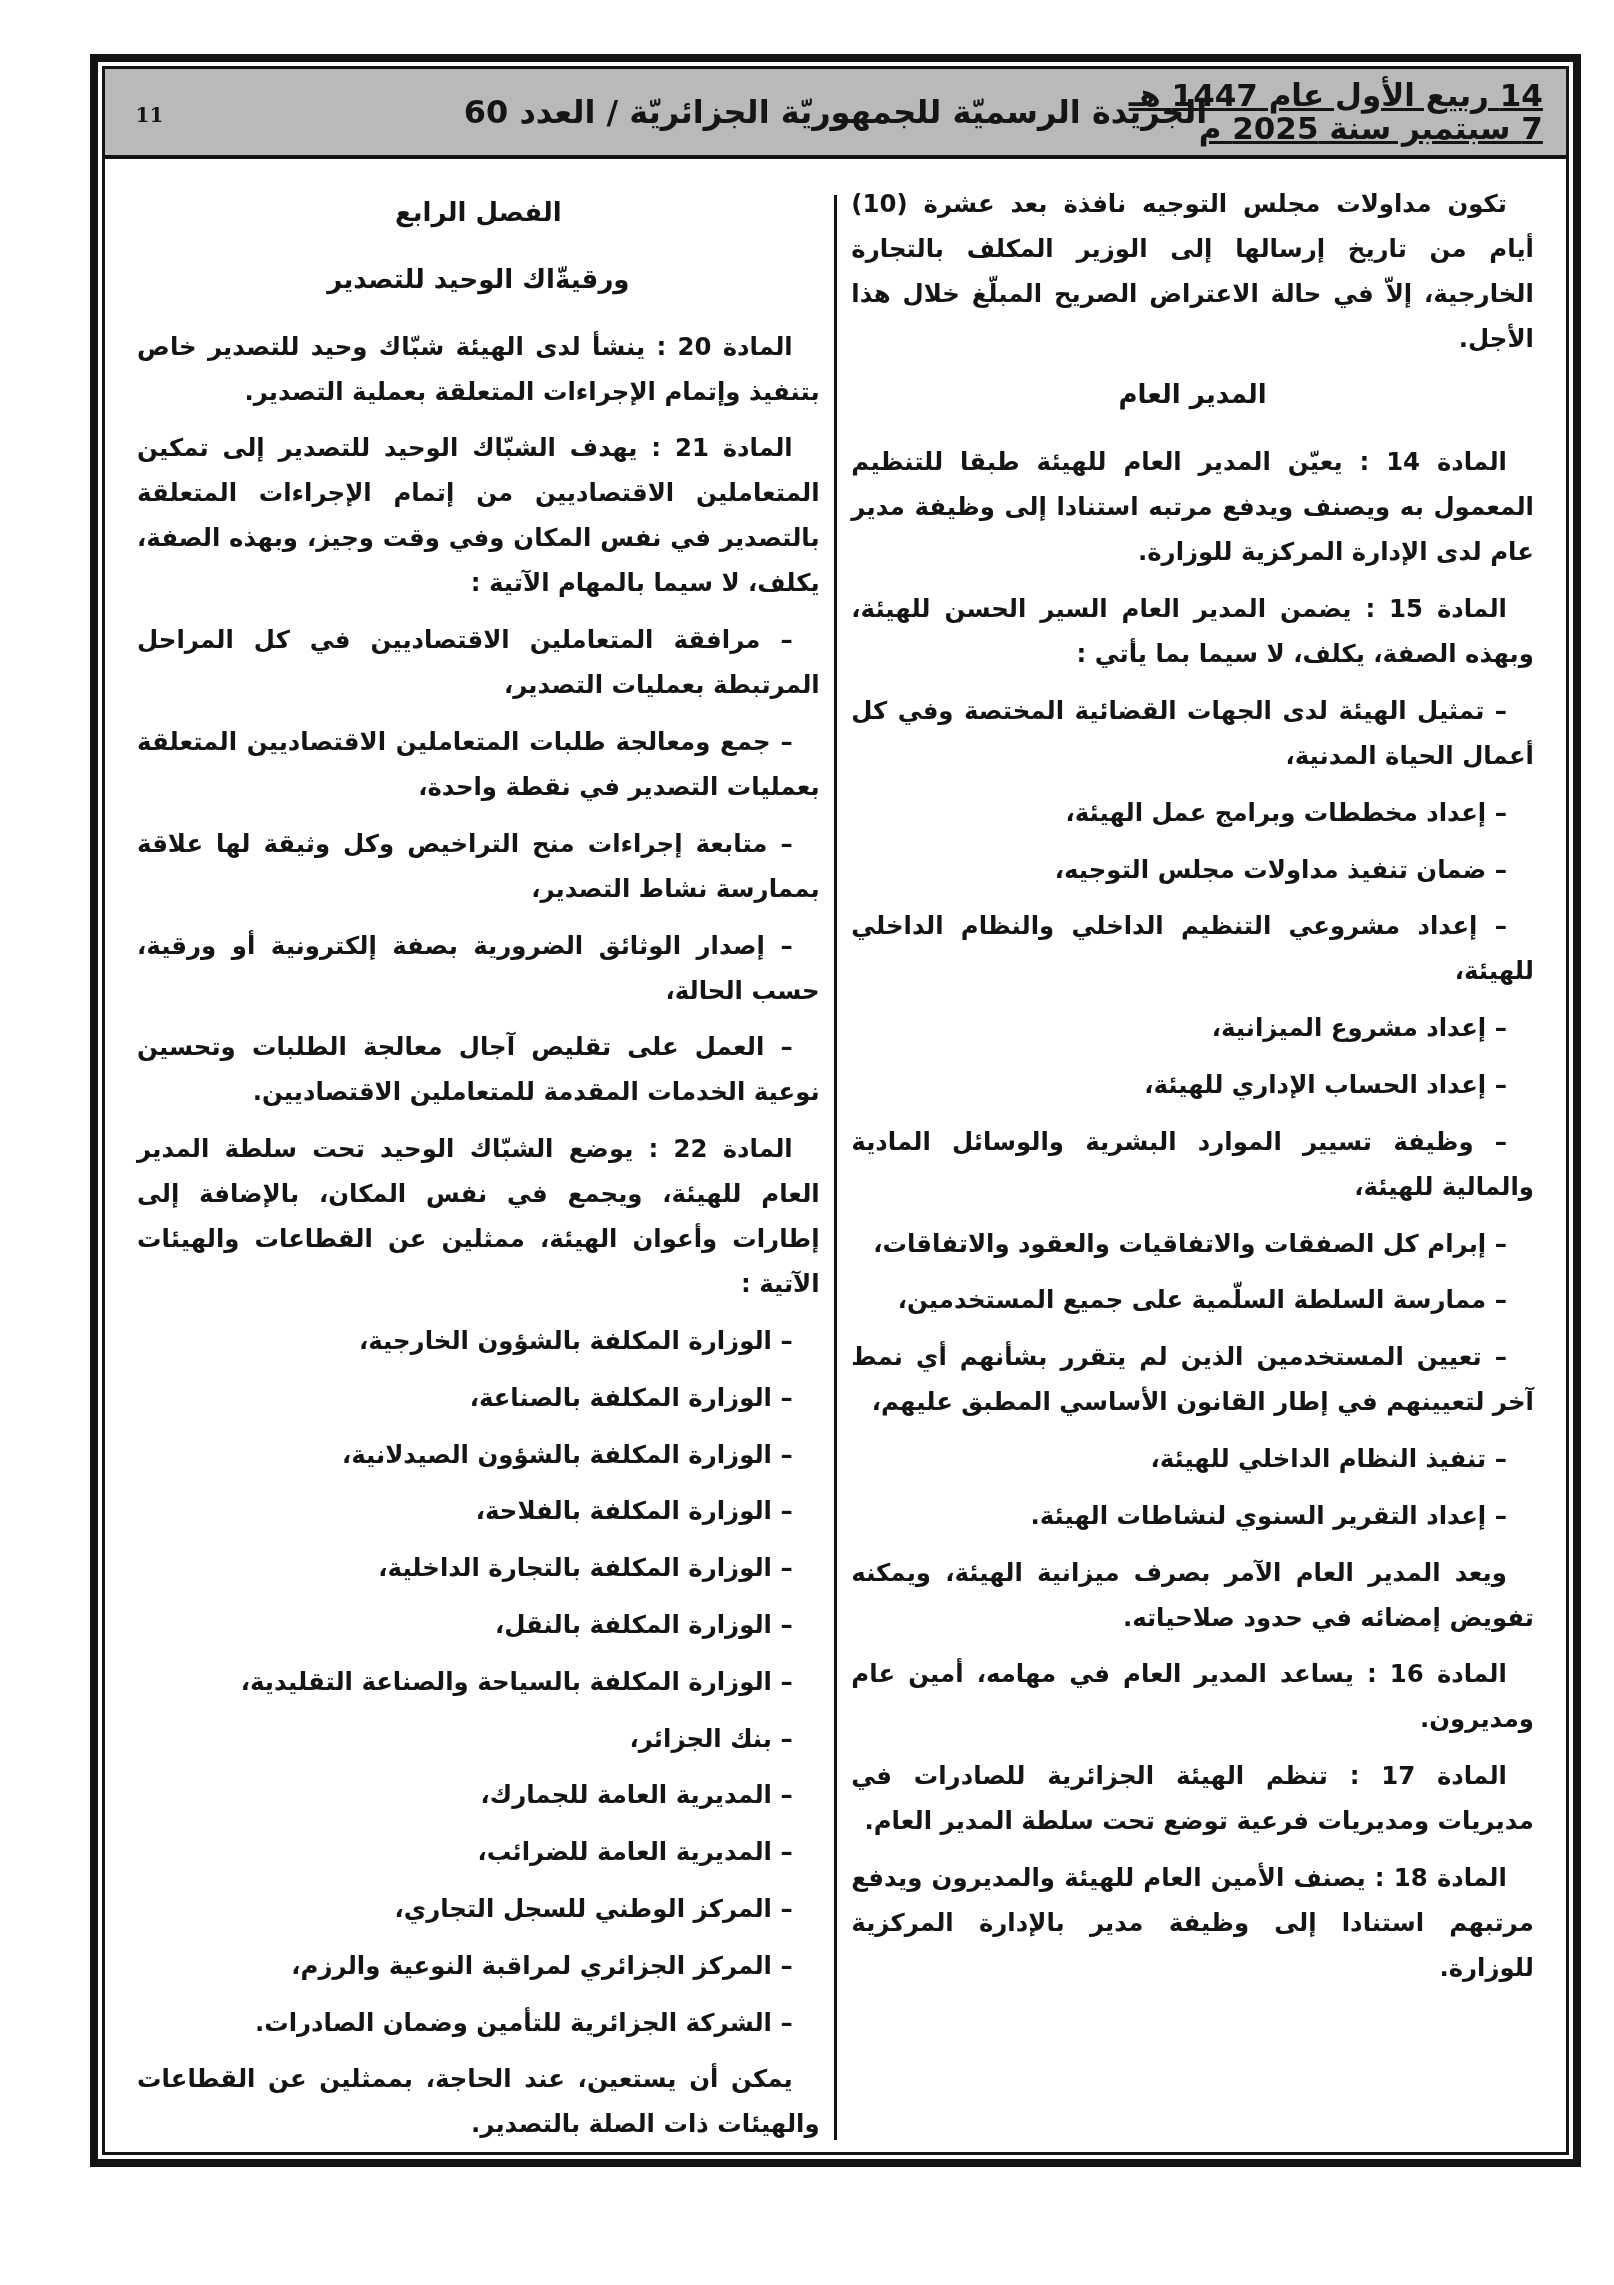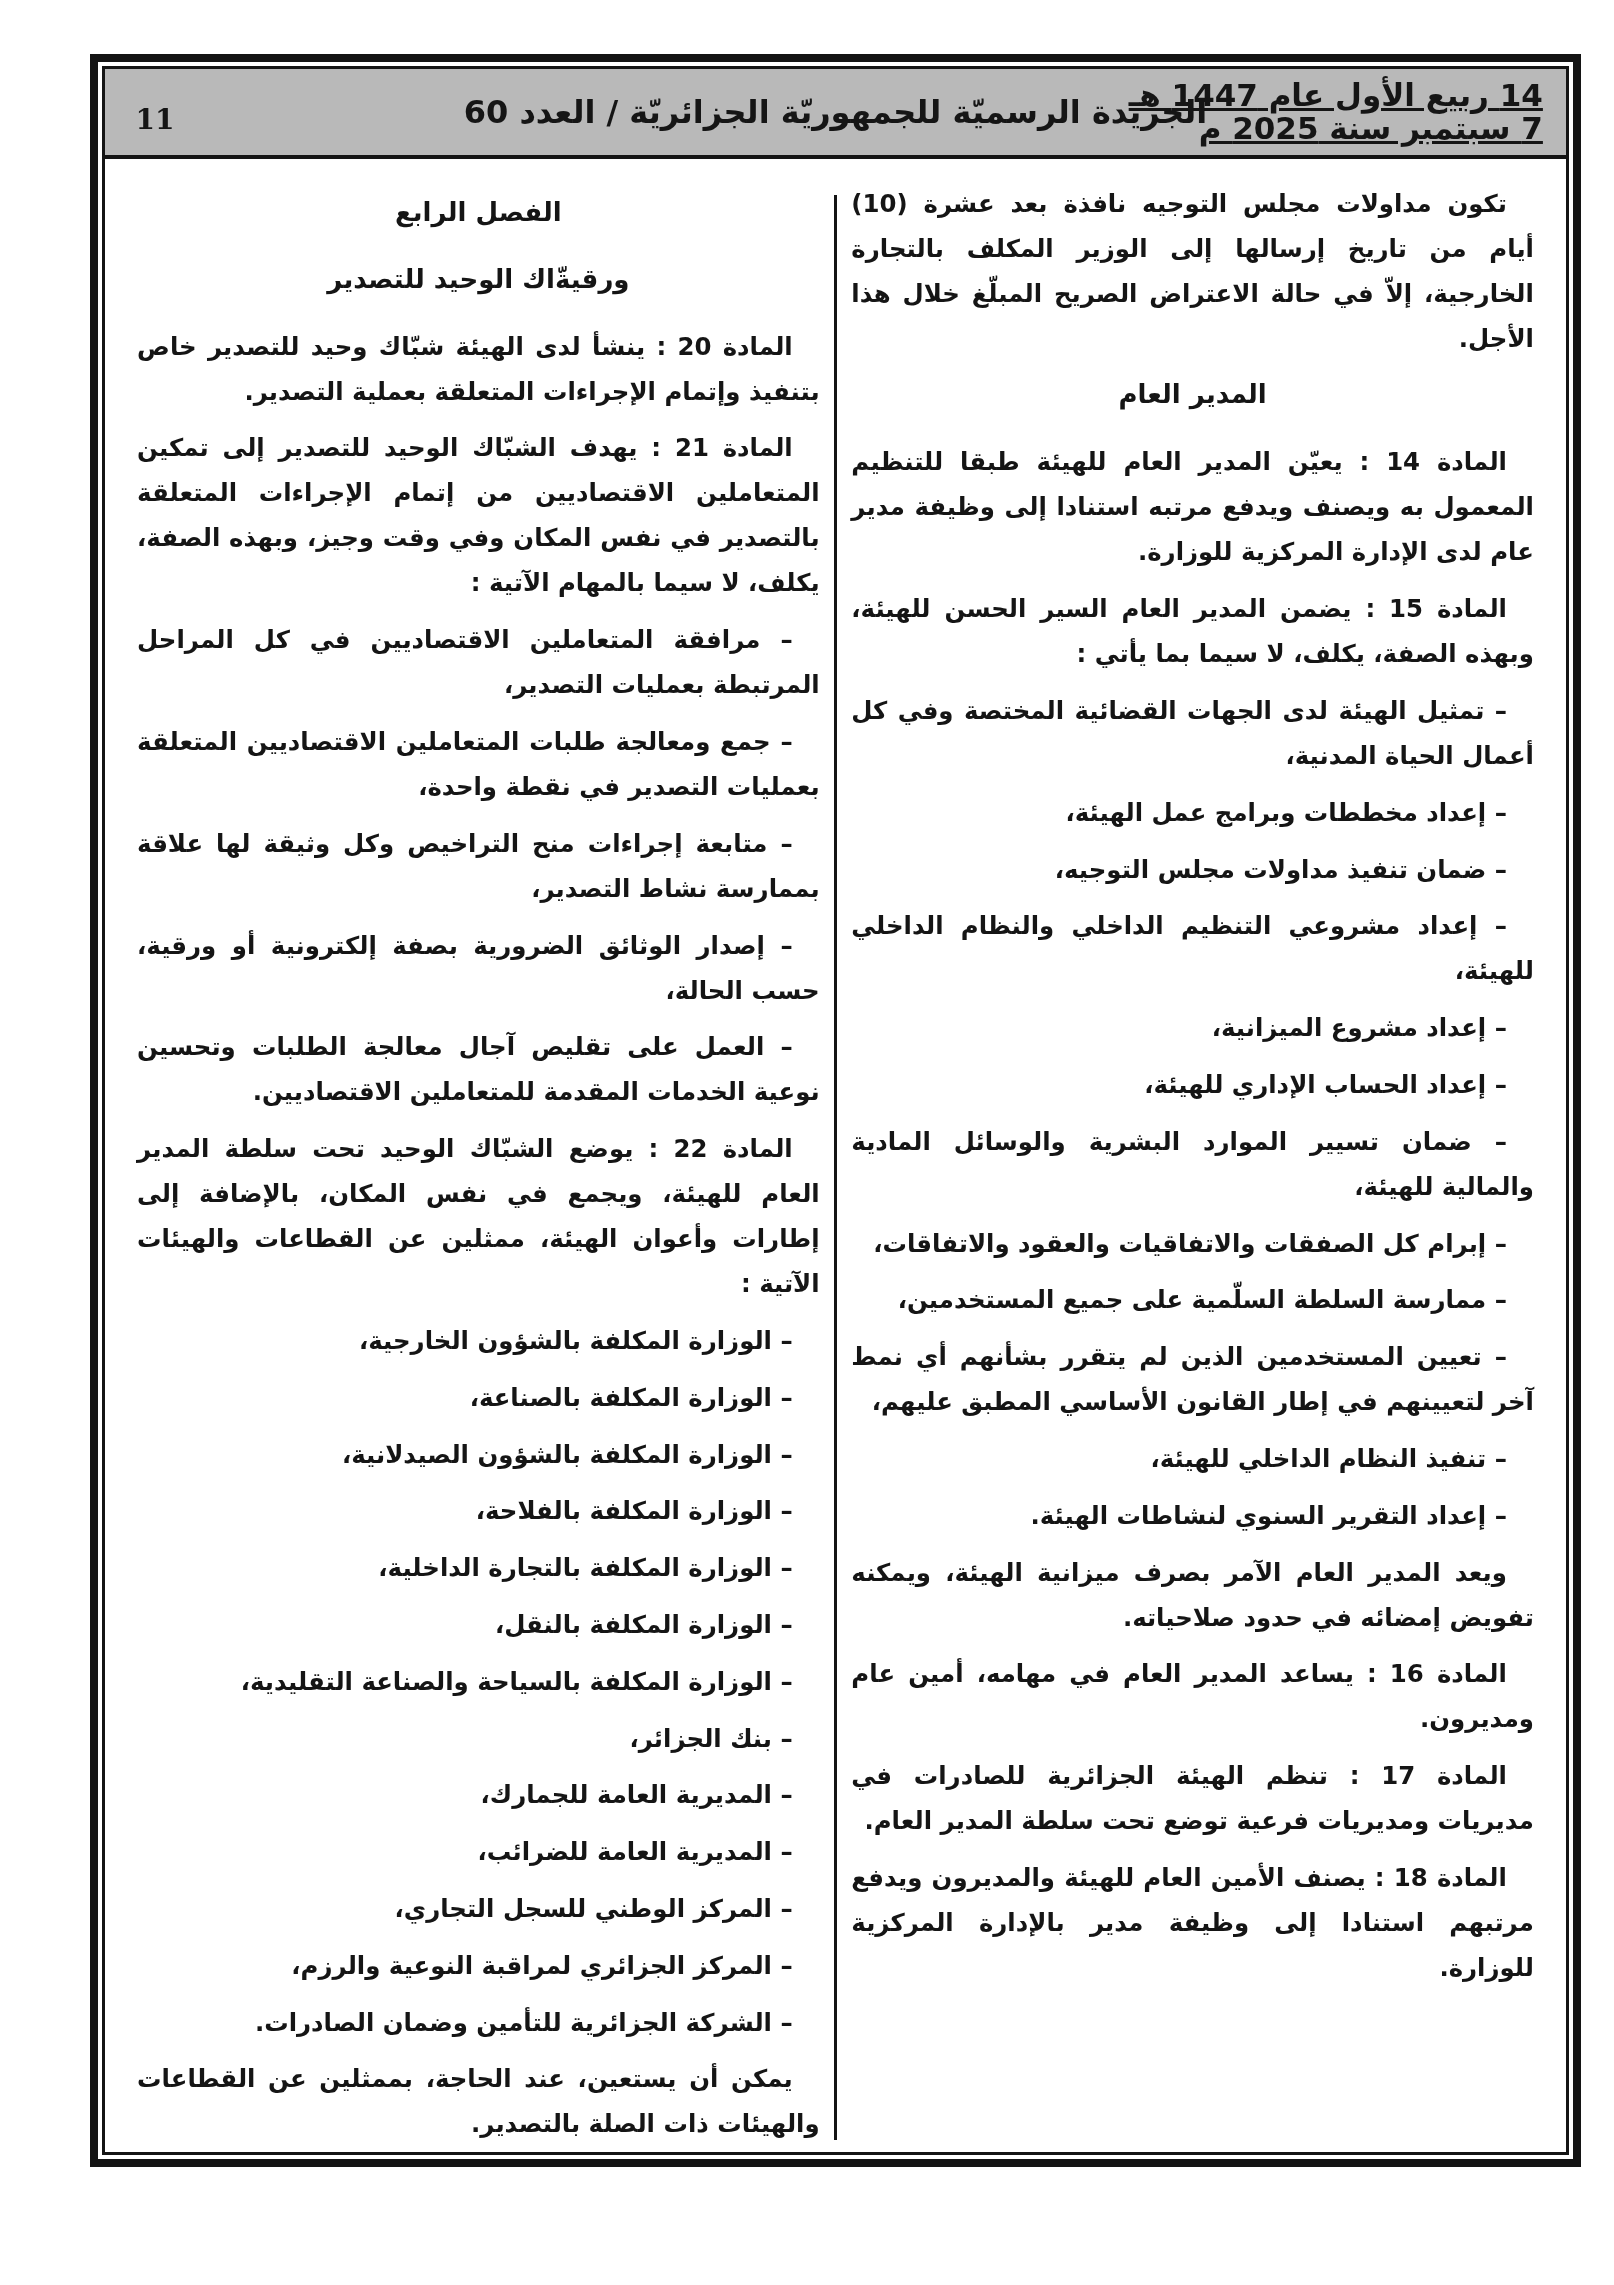--- a/index.html
+++ b/index.html
@@ -22,21 +22,21 @@
   .masthead-dates {
     position:absolute; right:23.5px; top:50%; transform:translateY(-50%);
     direction:rtl; text-align:right; font-weight:bold; font-size:31px; line-height:33px;text-decoration:underline;
   }
   .masthead-title {
     position:absolute; left:50%; top:50%; transform:translate(-50%,-50%);
     direction:rtl; font-weight:bold; font-size:32px; white-space:nowrap;
   }
   .masthead-page {
     position:absolute; left:31px; top:34px;
-    font-family:"DejaVu Serif", serif; font-weight:bold; font-size:28px;
+    font-family:"DejaVu Serif", serif; font-weight:bold; font-size:20px;
   }
   .content {
     flex:1 1 auto; display:flex; direction:rtl;
     padding:22px 18px 9px; overflow:hidden;
   }
   .col { flex:1 1 0; padding:0 14.5px; overflow:hidden; }
   .divider { flex:0 0 2.7px; background:#141414; margin:14.5px 0 3.6px; }
   .block {
     direction:rtl; font-weight:bold; font-size:24.4px; line-height:45px;
     text-align:justify; margin:0 0 11.8px;
@@ -64,21 +64,21 @@
             <div class="block p">تكون مداولات مجلس التوجيه نافذة بعد عشرة (10) أيام من تاريخ إرسالها إلى الوزير المكلف بالتجارة الخارجية، إلاّ في حالة الاعتراض الصريح المبلّغ خلال هذا الأجل.</div>
             <div class="block h">المدير العام</div>
             <div class="block p"><b class="art">المادة 14 : </b>يعيّن المدير العام للهيئة طبقا للتنظيم المعمول به ويصنف ويدفع مرتبه استنادا إلى وظيفة مدير عام لدى الإدارة المركزية للوزارة.</div>
             <div class="block p"><b class="art">المادة 15 : </b>يضمن المدير العام السير الحسن للهيئة، وبهذه الصفة، يكلف، لا سيما بما يأتي :</div>
             <div class="block li">– تمثيل الهيئة لدى الجهات القضائية المختصة وفي كل أعمال الحياة المدنية،</div>
             <div class="block li">– إعداد مخططات وبرامج عمل الهيئة،</div>
             <div class="block li">– ضمان تنفيذ مداولات مجلس التوجيه،</div>
             <div class="block li">– إعداد مشروعي التنظيم الداخلي والنظام الداخلي للهيئة،</div>
             <div class="block li">– إعداد مشروع الميزانية،</div>
             <div class="block li">– إعداد الحساب الإداري للهيئة،</div>
-            <div class="block li">– ضمان تسيير الموارد البشرية والوسائل المادية والمالية للهيئة،</div>
+            <div class="block li">– وظيفة تسيير الموارد البشرية والوسائل المادية والمالية للهيئة،</div>
             <div class="block li">– إبرام كل الصفقات والاتفاقيات والعقود والاتفاقات،</div>
             <div class="block li">– ممارسة السلطة السلّمية على جميع المستخدمين،</div>
             <div class="block li">– تعيين المستخدمين الذين لم يتقرر بشأنهم أي نمط آخر لتعيينهم في إطار القانون الأساسي المطبق عليهم،</div>
             <div class="block li">– تنفيذ النظام الداخلي للهيئة،</div>
             <div class="block li">– إعداد التقرير السنوي لنشاطات الهيئة.</div>
             <div class="block p">ويعد المدير العام الآمر بصرف ميزانية الهيئة، ويمكنه تفويض إمضائه في حدود صلاحياته.</div>
             <div class="block p"><b class="art">المادة 16 : </b>يساعد المدير العام في مهامه، أمين عام ومديرون.</div>
             <div class="block p"><b class="art">المادة 17 : </b>تنظم الهيئة الجزائرية للصادرات في مديريات ومديريات فرعية توضع تحت سلطة المدير العام.</div>
             <div class="block p"><b class="art">المادة 18 : </b>يصنف الأمين العام للهيئة والمديرون ويدفع مرتبهم استنادا إلى وظيفة مدير بالإدارة المركزية للوزارة.</div>
           </div>

